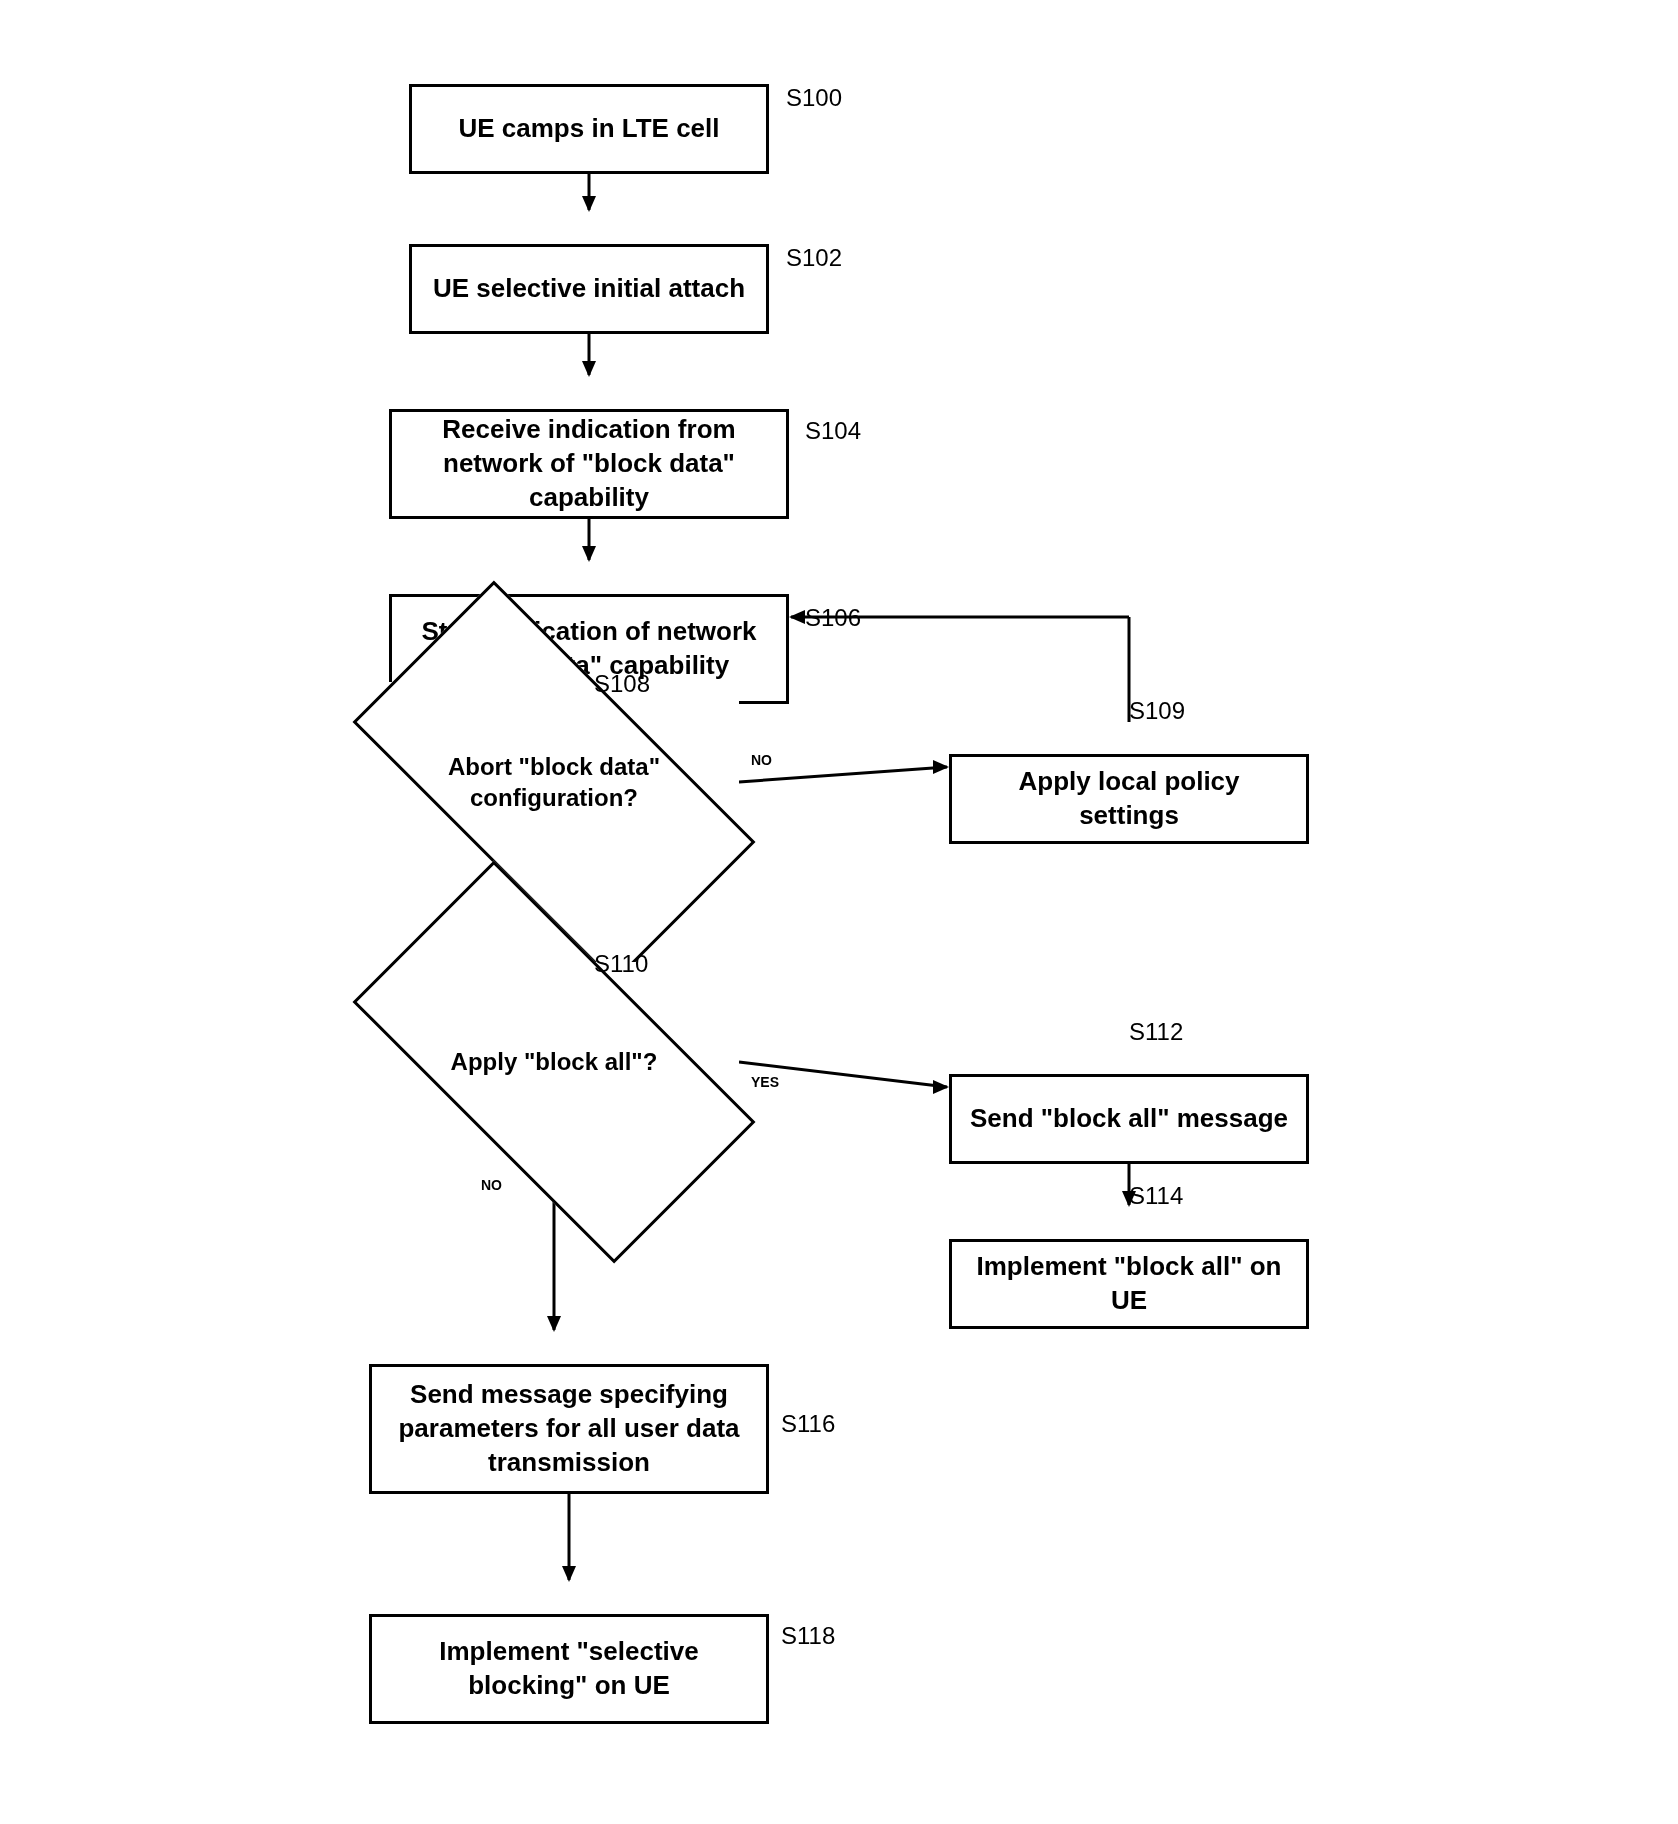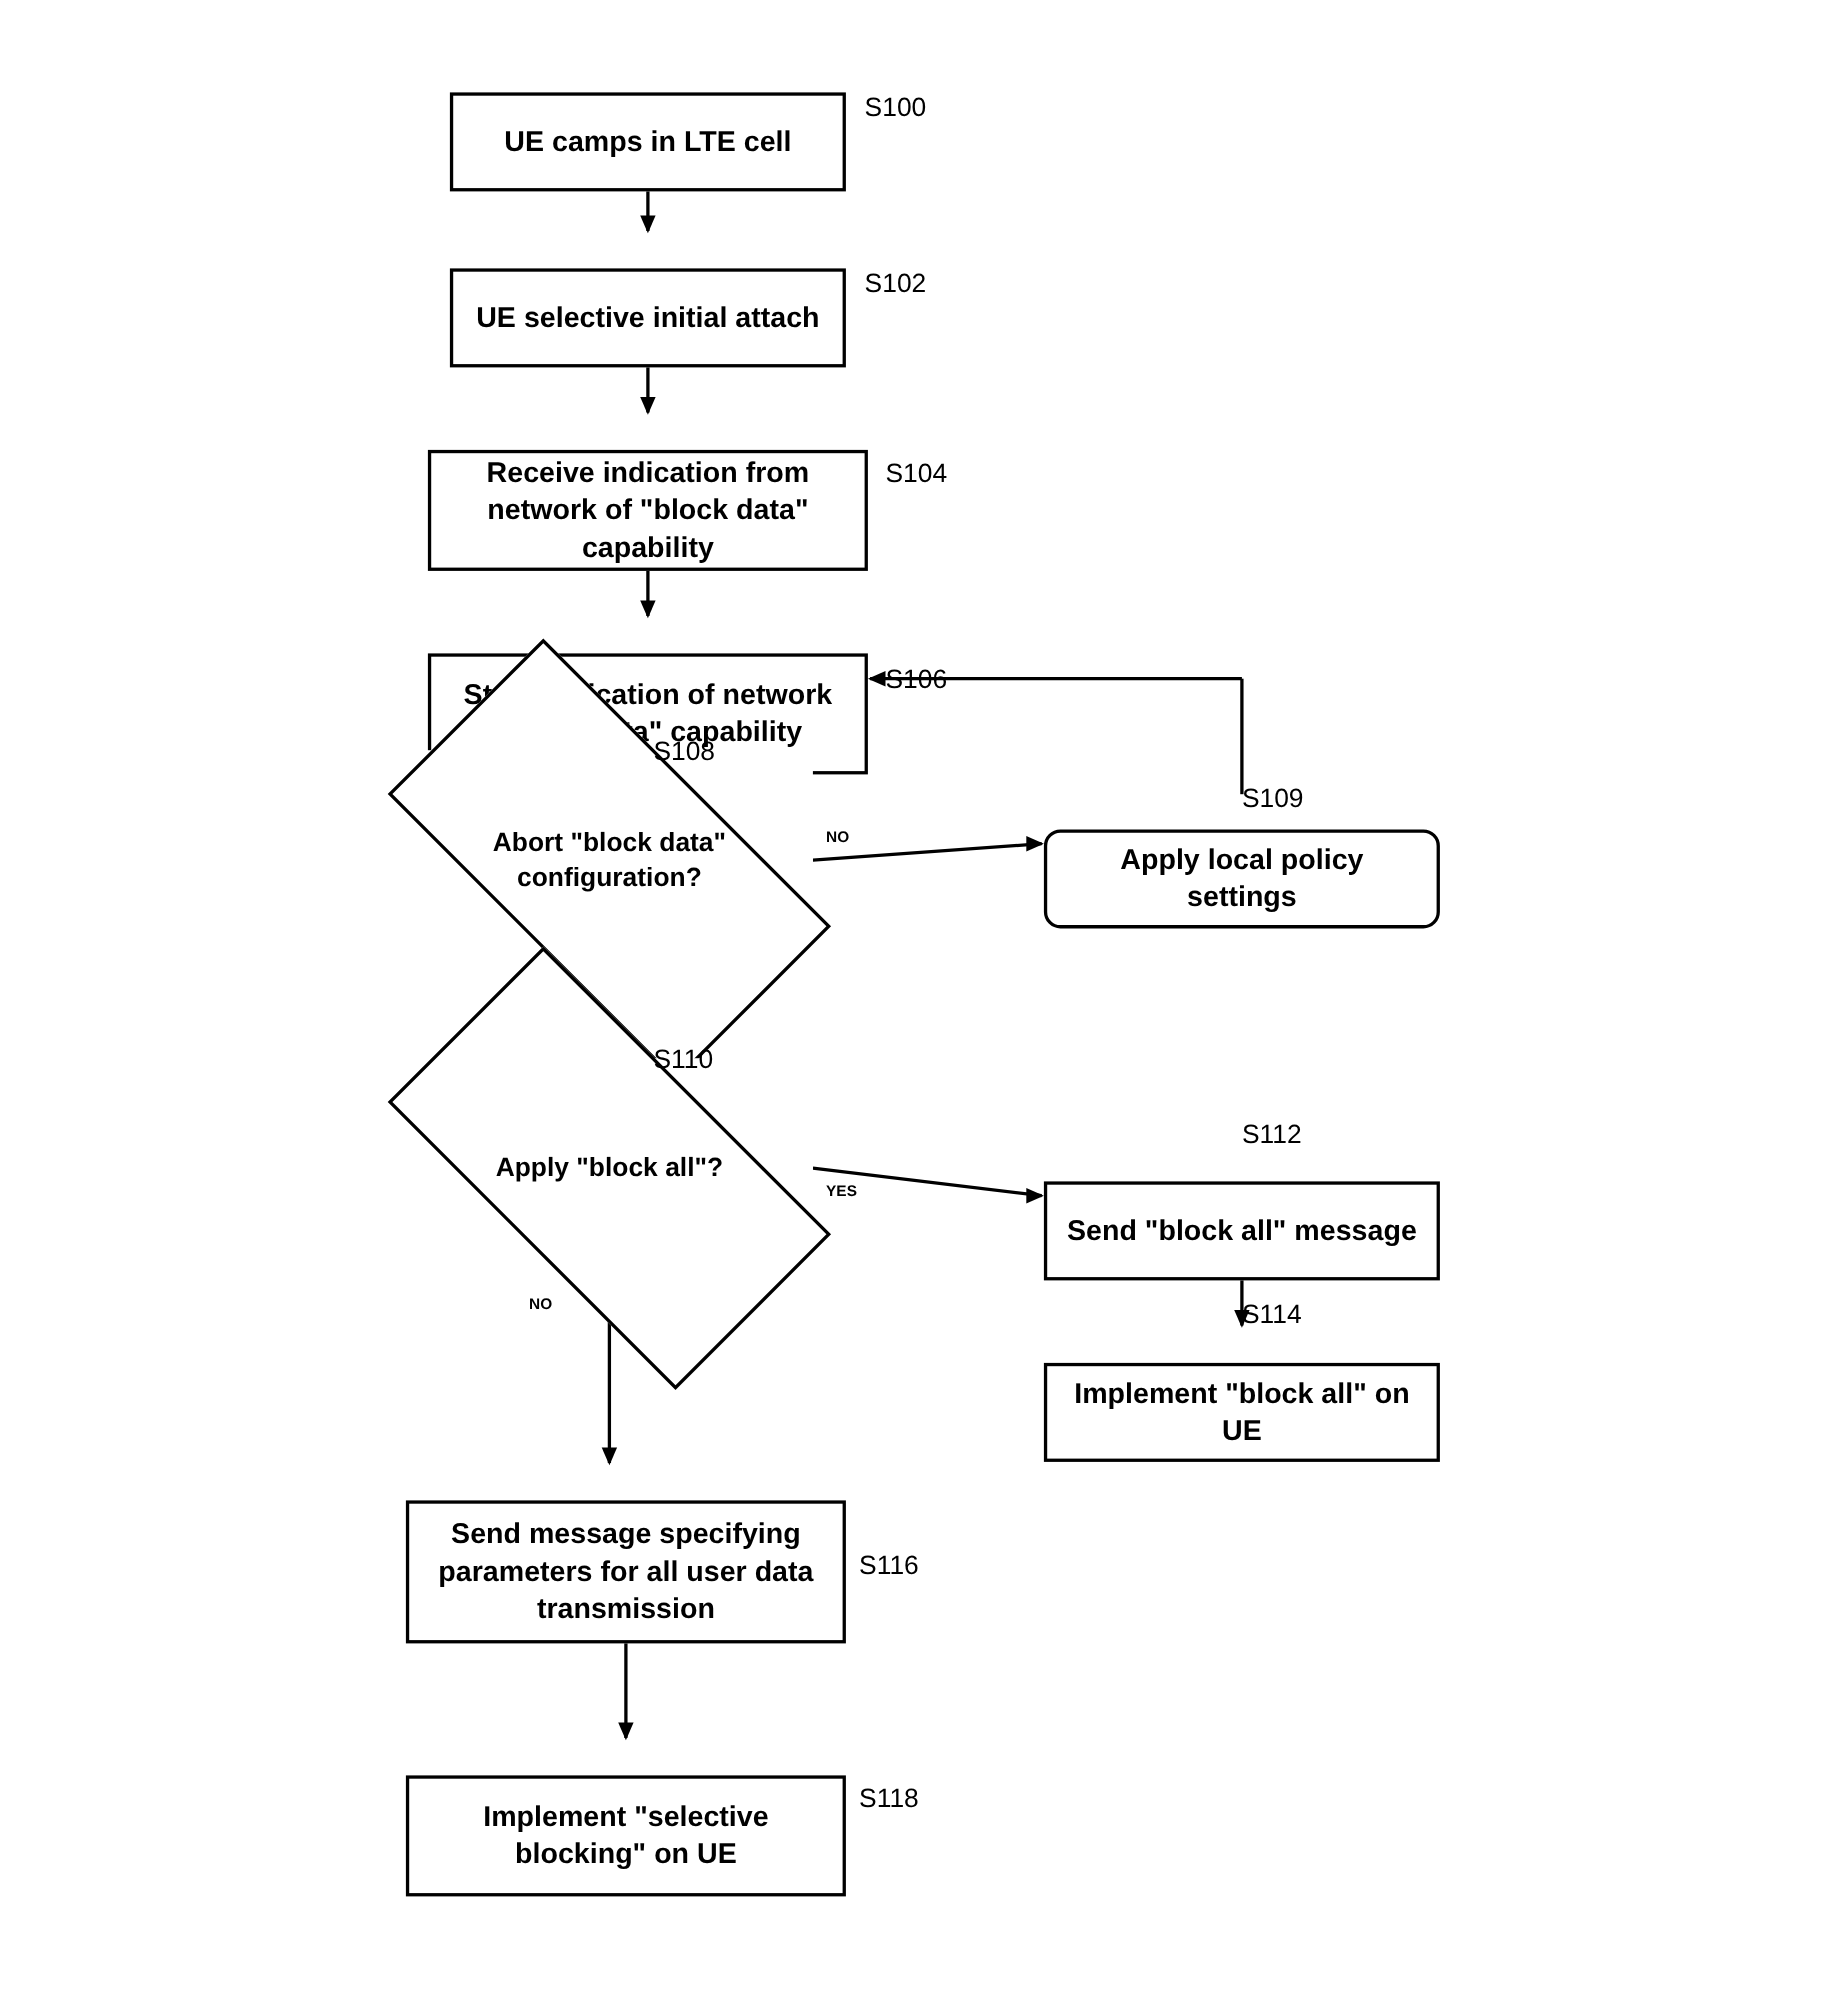--- a/index.html
+++ b/index.html
@@ -145,24 +145,24 @@
     <div class="diamond-text">
       <span>Abort "block data" configuration?</span>
     </div>
   </div>
   <span class="label-ref" style="left:305px;top:648px;">S108</span>
 
   <span class="flow-label" style="left:462px;top:730px;">NO</span>
 
   <span class="flow-label" style="left:192px;top:868px;">YES</span>
 
-  <div class="flow-box" style="left:660px;top:700px;width:360px;height:90px;border-radius:15px;">
+  <div class="flow-box" style="left:660px;top:700px;width:360px;height:90px;">
     <span>Apply local policy settings</span>
   </div>
-  <span class="label-ref" style="left:840px;top:675px;margin-top:16px;">S109</span>
+  <span class="label-ref" style="left:840px;top:675px;">S109</span>
 
   <div class="flow-diamond" style="left:80px;top:940px;width:370px;height:200px;">
     <div class="diamond-inner"></div>
     <div class="diamond-text">
       <span>Apply "block all"?</span>
     </div>
   </div>
   <span class="label-ref" style="left:305px;top:928px;">S110</span>
 
   <span class="flow-label" style="left:462px;top:1052px;">YES</span>

